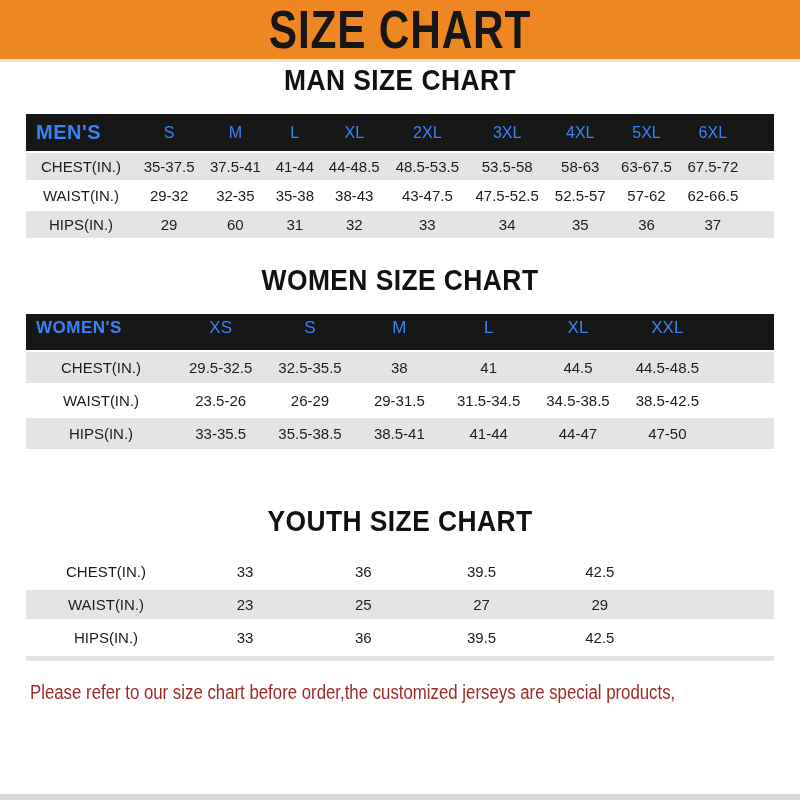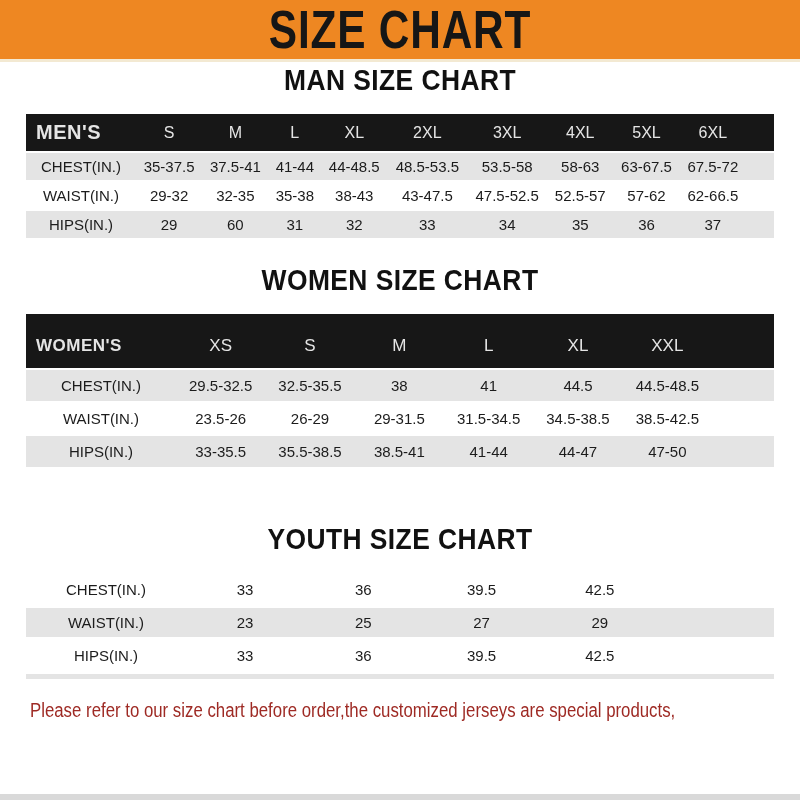--- a/index.html
+++ b/index.html
@@ -35,25 +35,25 @@
   .size-table{
     width:100%;border-collapse:separate;border-spacing:0 2px;
     font-size:15px;color:var(--ink);
   }
   .kind-women .size-table,.kind-youth .size-table{table-layout:fixed;}
   .kind-youth .size-table{border-spacing:0 4px;border-bottom:5px solid #e4e4e4;}
   .size-table td{
     text-align:center;white-space:nowrap;padding:5px 5px;overflow:hidden;
   }
   .head-row td{
-    background:var(--bar-bg);color:#e5e5e5;font-size:16px;
+    background:var(--bar-bg);color:#3b82f6;font-size:16px;
     padding-top:7px;padding-bottom:7px;
   }
   .kind-women .head-row td,.kind-youth .head-row td{
-    padding-top:22px;padding-bottom:12px;font-size:17px;
+    padding-top:4px;padding-bottom:12px;font-size:17px;
   }
   .head-row .corner-label{
     font-weight:800;font-size:20px;letter-spacing:.5px;
     text-align:left;padding-left:10px;
   }
   .data-row td{padding-top:5px;padding-bottom:5px;}
   .kind-women .data-row td{padding-top:7px;padding-bottom:7px;}
   .kind-youth .data-row td{padding-top:6px;padding-bottom:6px;}
   .size-table tr:nth-child(even) td{background:var(--row-alt);}
   .kind-men .row-label,.kind-men .corner-label{width:110px;}

